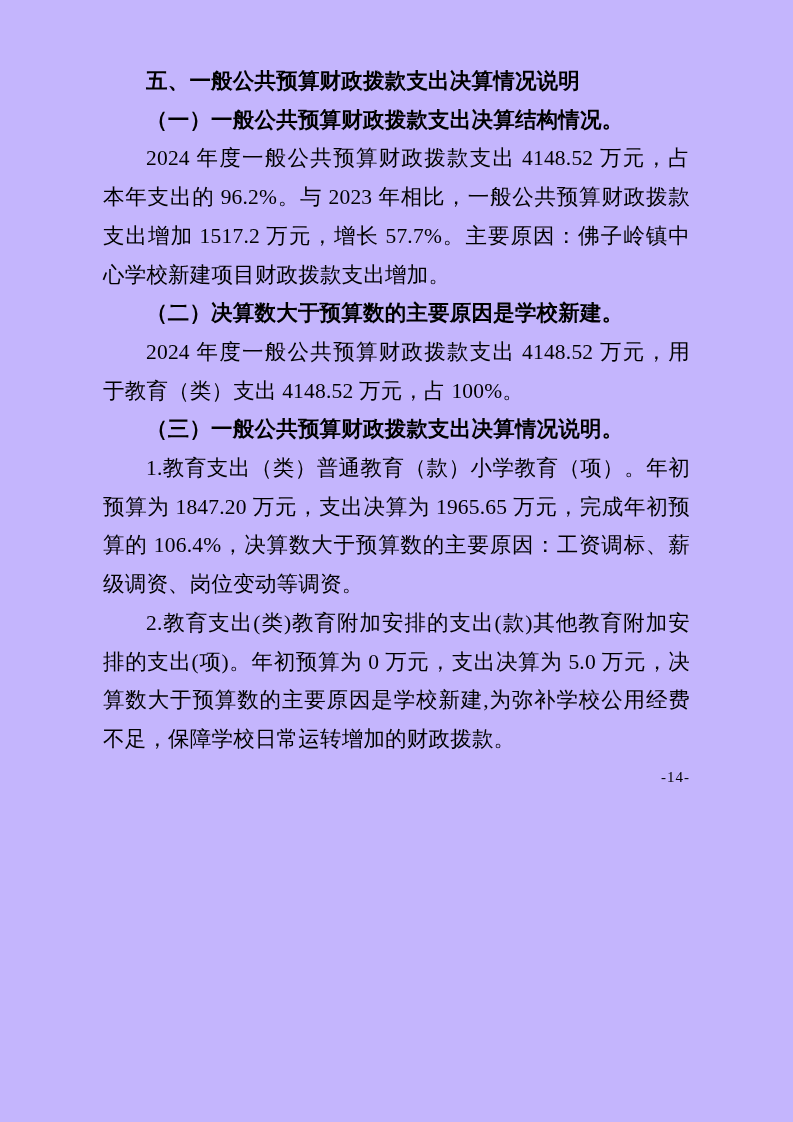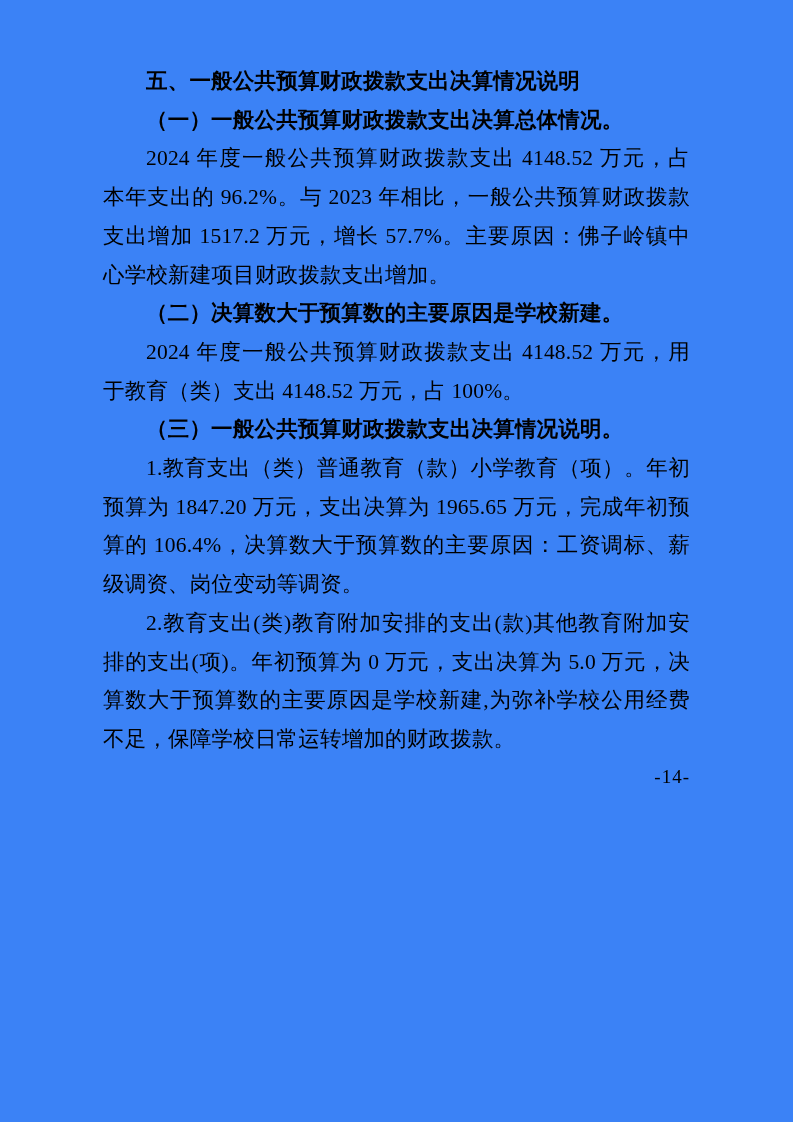--- a/index.html
+++ b/index.html
@@ -11,21 +11,21 @@
     width: 793px;
     height: 1122px;
     position: relative;
     overflow: hidden;
     color: #000000;
     font-family: "Liberation Serif", "DejaVu Serif", serif;
   }
   .page {
     position: absolute;
     inset: 0;
-    background: #3b82f6;
+    background: #c4b5fd;
   }
   .text-block {
     position: absolute;
     left: 103px;
     top: 62px;
     width: 587px;
     font-size: 21.5px;
     line-height: 38.7px;
     text-align: justify;
     letter-spacing: 0.2px;
@@ -45,36 +45,36 @@
   }
   .para {
     text-align: justify;
     text-align-last: left;
   }
   .lead-bold {
     font-weight: normal;
   }
   .page-number {
     text-align: right;
-    font-size: 19px;
+    font-size: 15px;
     line-height: 24px;
     margin-top: 6px;
     text-indent: 0;
     letter-spacing: 1px;
   }
 </style>
 </head>
 <body>
 
 <div class="page">
   <div class="text-block">
 
     <h1 class="heading">五、一般公共预算财政拨款支出决算情况说明</h1>
 
-    <h2 class="heading">（一）一般公共预算财政拨款支出决算总体情况。</h2>
+    <h2 class="heading">（一）一般公共预算财政拨款支出决算结构情况。</h2>
 
     <p class="para">2024 年度一般公共预算财政拨款支出 4148.52 万元，占本年支出的 96.2%。与 2023 年相比，一般公共预算财政拨款支出增加 1517.2 万元，增长 57.7%。主要原因：佛子岭镇中心学校新建项目财政拨款支出增加。</p>
 
     <h2 class="heading">（二）决算数大于预算数的主要原因是学校新建。</h2>
 
     <p class="para">2024 年度一般公共预算财政拨款支出 4148.52 万元，用于教育（类）支出 4148.52 万元，占 100%。</p>
 
     <h2 class="heading">（三）一般公共预算财政拨款支出决算情况说明。</h2>
 
 

